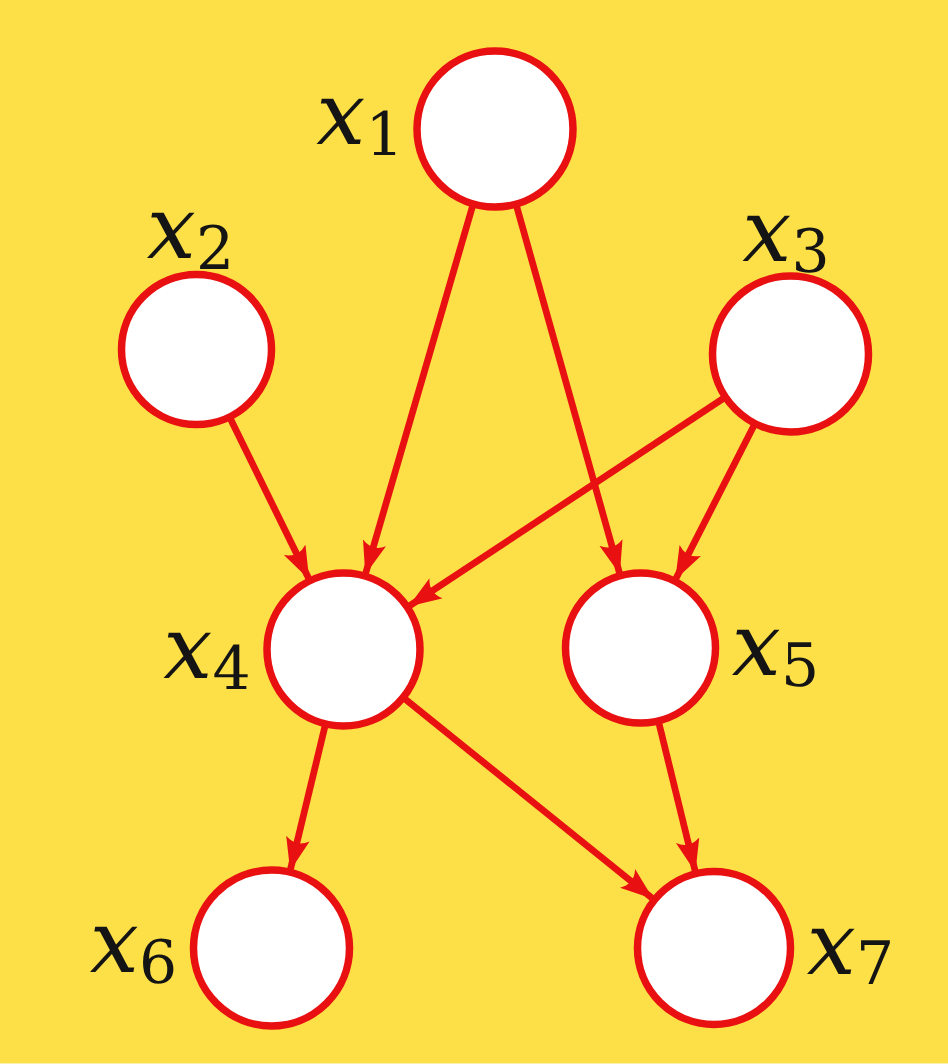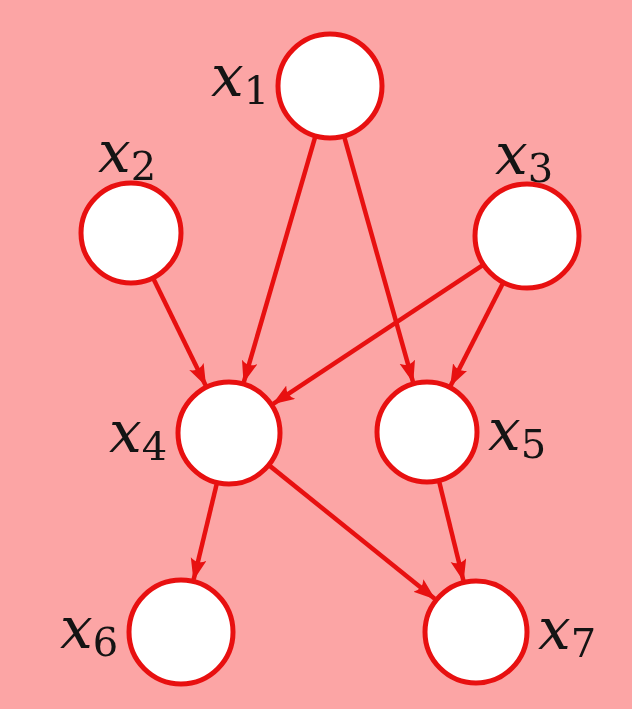--- a/index.html
+++ b/index.html
@@ -5,21 +5,21 @@
   html, body {
     margin: 0;
     padding: 0;
     background: #ffffff;
     font-family: "DejaVu Serif", serif;
   }
   .stage {
     position: relative;
     width: 632px;
     height: 709px;
-    background: #fca5a5;
+    background: #fde047;
     overflow: hidden;
   }
   .stage svg {
     display: block;
   }
   .node-label {
     user-select: none;
   }
 </style>
 </head>

